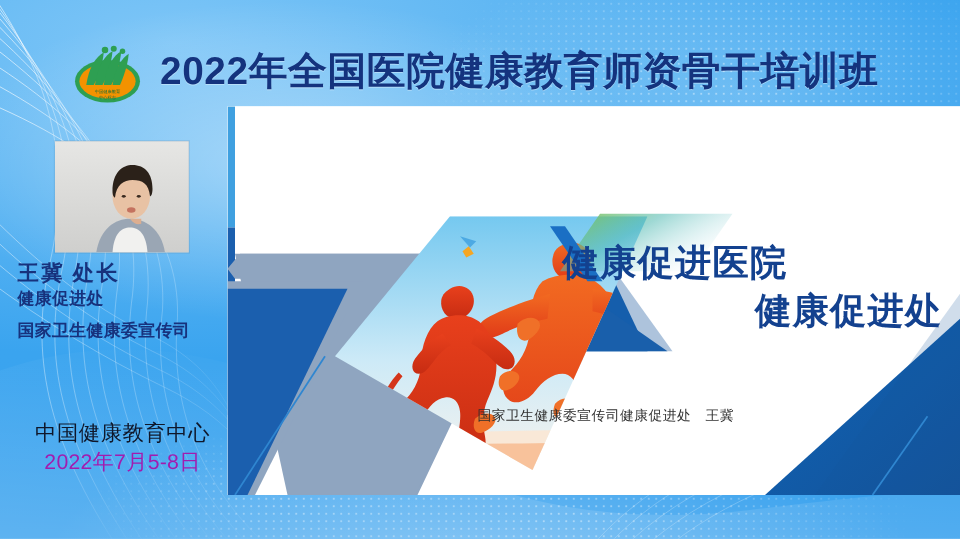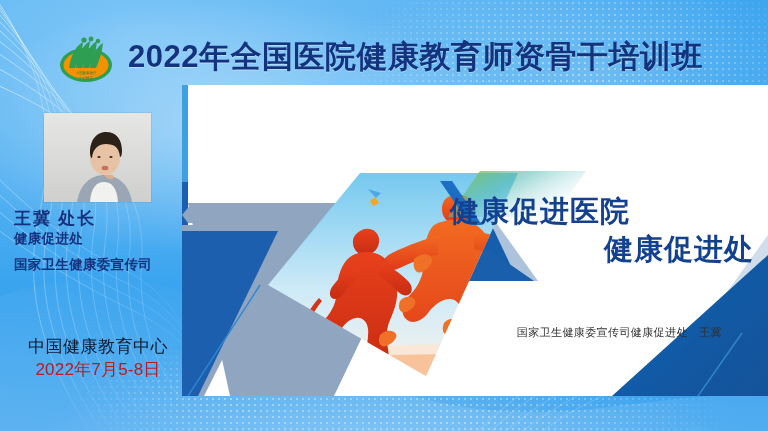--- a/index.html
+++ b/index.html
@@ -83,42 +83,42 @@
   .host-block{
     position:absolute;left:14px;top:336px;width:168px;text-align:center;
   }
   .host-name{
     font-family:"Liberation Sans","DejaVu Sans",sans-serif;
     font-size:17px;font-weight:normal;color:#0f172a;line-height:1.35;
     letter-spacing:.5px;
   }
   .host-date{
     font-family:"Liberation Sans","DejaVu Sans",sans-serif;
-    font-size:17px;font-weight:normal;color:#b91c1c;line-height:1.35;
+    font-size:17px;font-weight:normal;color:#a21caf;line-height:1.35;
     letter-spacing:.2px;
   }
 
   
   .slide{
     position:absolute;left:182px;top:85px;width:586px;height:311px;
     background:#ffffff;overflow:hidden;padding-left:36px;
   }
   .slide svg.art{position:absolute;left:0;top:0;width:586px;height:311px;display:block;}
 
   .slide-title{
     position:absolute;left:268px;top:107px;width:310px;
     font-family:"Liberation Sans","DejaVu Sans",sans-serif;
     font-weight:bold;color:#13418f;
     font-size:29px;line-height:1.32;letter-spacing:1px;
     text-align:left;
   }
   .slide-title .l2{display:block;text-align:right;padding-right:6px;}
   .slide-sub{
-    position:absolute;left:200px;top:237px;width:340px;text-align:right;
-    font-family:Liberation Mono, monospace;
+    position:absolute;left:200px;top:237px;width:340px;text-align:left;
+    font-family:Liberation Serif, serif;
     font-size:11px;color:#2f2f2f;line-height:2.0;letter-spacing:.4px;
   }
   .slide-sub .sline{display:block;}
 </style>
 </head>
 <body>
 
 <div id="stage">
 
   <div class="bg-base"></div>

